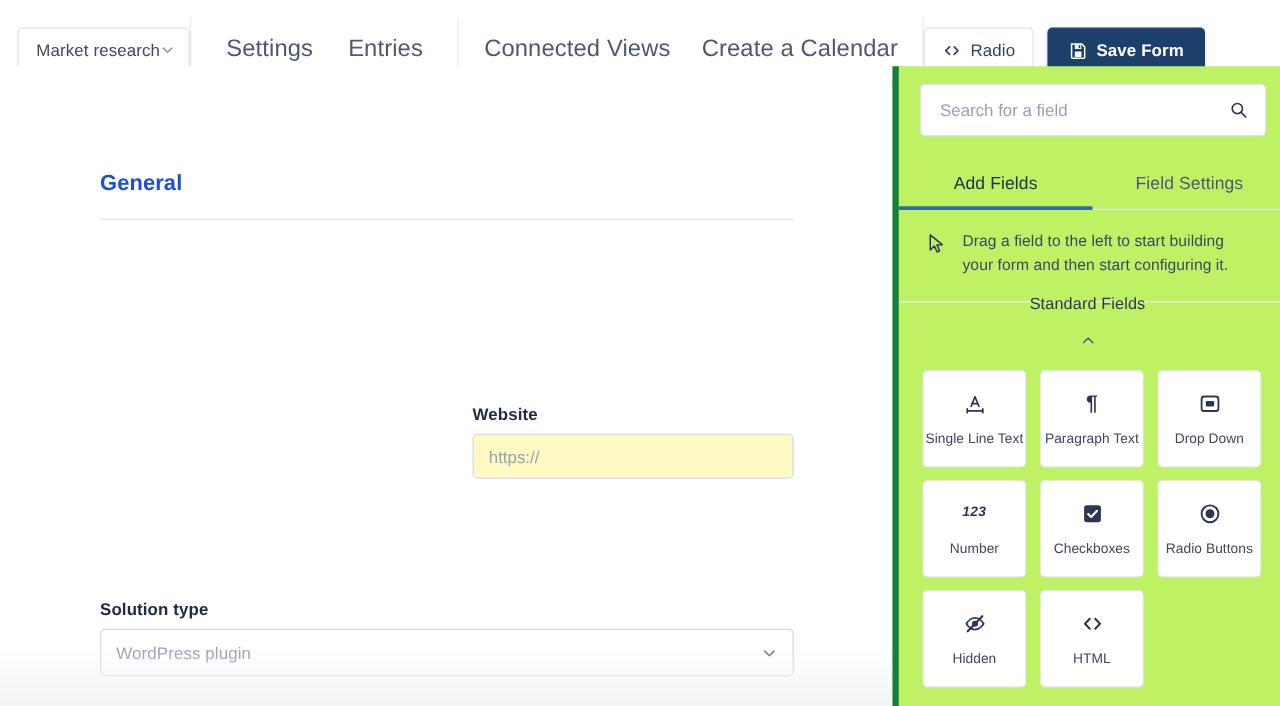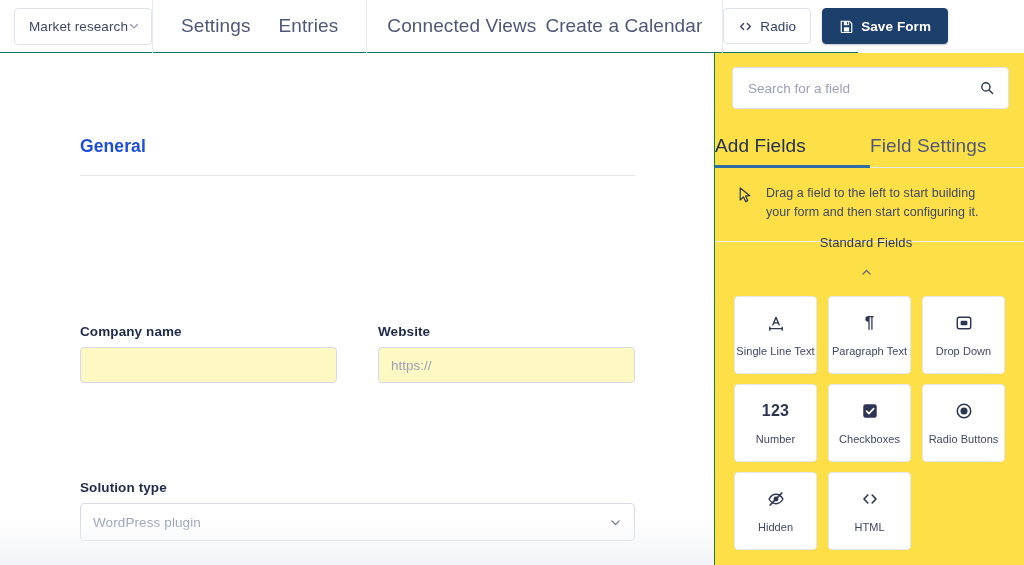--- a/index.html
+++ b/index.html
@@ -17,25 +17,25 @@
   .app {
     position: relative;
     width: 1024px;
     height: 565px;
     background: #ffffff;
   }
 
   
   .topbar {
     position: absolute;
-    top: 0; left: 0;
+    top: 16px; left: 0;
     width: 858px;
     height: 53px;
     background: #ffffff;
-    border-bottom: 1px solid #0f766e;
+    border-bottom: 5px solid #0f766e;
     display: flex;
     align-items: center;
   }
 
   .form-select {
     margin-left: 14px;
     width: 181px;
     height: 37px;
     border: 1px solid #dfe2ec;
     border-radius: 4px;
@@ -187,22 +187,22 @@
     letter-spacing: .1px;
   }
   .select-box .chev { color: #6b7390; width: 13px; height: 13px; }
 
   
   .panel {
     position: absolute;
     top: 53px; right: 0;
     width: 310px;
     height: 512px;
-    background: #fde047;
-    border-left: 1px solid #15803d;
+    background: #bef264;
+    border-left: 5px solid #15803d;
     overflow: hidden;
   }
 
   .search-wrap {
     position: absolute;
     left: 17px; top: 14px;
     width: 277px; height: 42px;
     border: 1px solid #dfe2ec;
     border-radius: 4px;
     display: flex;
@@ -227,21 +227,22 @@
     position: absolute;
     left: 0; top: 72px;
     width: 310px; height: 43px;
     display: flex;
     border-bottom: 1px solid #e6e8ef;
   }
   .tab {
     flex: 1;
     display: flex;
     align-items: center;
-    font-size: 19px;
+    justify-content: center;
+    font-size: 14px;
     color: #4e5876;
     letter-spacing: .1px;
     cursor: pointer;
     position: relative;
   }
   .tab.active { color: #22304f; }
   .tab.active::after {
     content: "";
     position: absolute;
     left: 0; right: 0; bottom: -1px;
@@ -309,25 +310,26 @@
   }
   .fc-icon {
     width: 20px; height: 20px;
     color: #2c3553;
     display: flex;
     align-items: center;
     justify-content: center;
   }
   .fc-icon svg { display: block; width: 100%; height: 100%; }
   .fc-num {
-    font-size: 16px;
+    font-size: 11px;
     font-weight: bold;
     color: #2c3553;
     letter-spacing: .3px;
     line-height: 1;
+    font-style: italic;
   }
   .fc-pilcrow {
     font-size: 17px;
     font-weight: bold;
     color: #2c3553;
     line-height: 1;
   }
   .fc-label {
     font-size: 11px;
     color: #3f4765;
@@ -356,21 +358,21 @@
     <div style="width:14px"></div>
     <div class="tbdiv"></div>
 
     <div class="navgroup" style="gap:28px; padding:0 28px;">
       <span class="navlink">Settings</span>
       <span class="navlink">Entries</span>
     </div>
 
     <div class="tbdiv"></div>
 
-    <div class="navgroup" style="gap:9px; padding:0 20px;justify-content:space-between;">
+    <div class="navgroup" style="gap:25px; padding:0 20px;justify-content:space-between;">
       <span class="navlink">Connected Views</span>
       <span class="navlink">Create a Calendar</span>
     </div>
 
     <div class="tbdiv"></div>
 
     <div class="topbar-spacer"></div>
 
     <div class="btn btn-light" style="margin-right:11px;">
       <span class="ico">
@@ -394,24 +396,20 @@
       </span>
       <span>Save Form</span>
     </div>
   </div>
 
   <div class="canvas">
 
     <div class="section-title">General</div>
     <div class="section-rule"></div>
 
-    <div class="fld-company">
-      <div class="field-label">Company name</div>
-      <input class="text-input" type="text" placeholder="" style="">
-    </div>
 
     <div class="fld-website">
       <div class="field-label">Website</div>
       <input class="text-input" type="text" placeholder="https://" style="">
     </div>
 
     <div class="fld-solution">
       <div class="field-label">Solution type</div>
       <div class="select-box">
         <span class="select-value">WordPress plugin</span>

